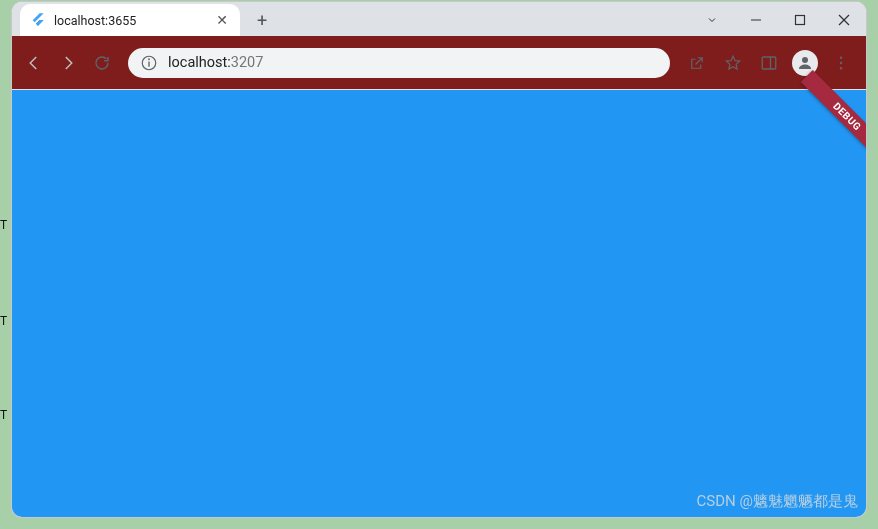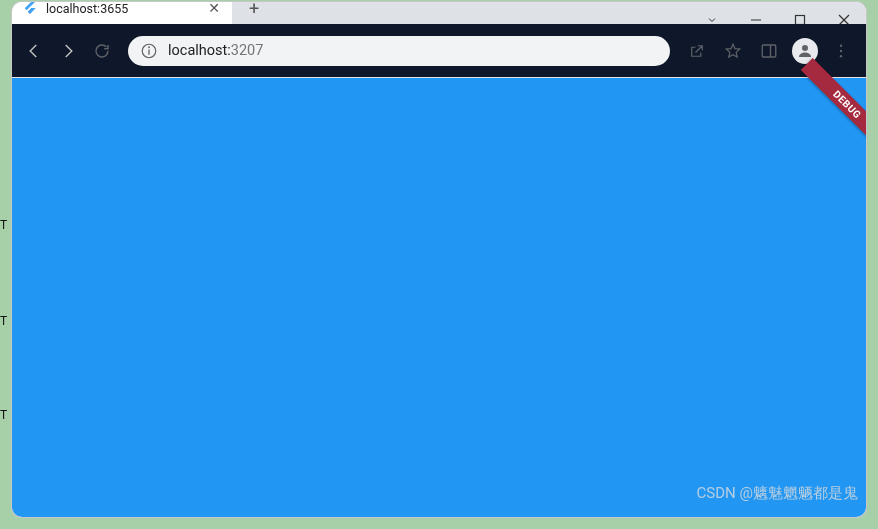--- a/index.html
+++ b/index.html
@@ -18,25 +18,25 @@
       right: 12px;
       bottom: 12px;
       background: #fff;
       border-radius: 10px;
       overflow: hidden;
       box-shadow: 0 0 0 1px #c8c8c8;
       display: flex;
       flex-direction: column;
     }
     .title-bar {
-      height: 22px;
+      height: 34px;
       background: #dee1e6;
       display: flex;
       align-items: flex-end;
-      padding-left: 0;
+      padding-left: 8px;
     }
     .tab {
       background: #fff;
       border-radius: 10px 10px 0 0;
       height: 32px;
       width: 220px;
       display: flex;
       align-items: center;
       padding: 0 10px;
       font-size: 12.5px;
@@ -62,21 +62,21 @@
       padding-top: 4px;
     }
     .window-controls .wc {
       width: 44px; height: 28px;
       display: flex; align-items:center; justify-content:center;
       color: #333;
     }
     .window-controls .wc svg { width: 12px; height: 12px; }
     .nav-bar {
       height: 54px;
-      background: #0f172a;
+      background: #7f1d1d;
       border-bottom: 1px solid #e3e3e3;
       display: flex;
       align-items: center;
       padding: 0 6px;
       gap: 2px;
     }
     .nav-btn {
       width: 32px; height: 32px; border-radius: 50%;
       display:flex; align-items:center; justify-content:center;
       color: #5f6368;
@@ -127,21 +127,21 @@
       color: #fff;
       font-size: 10px;
       font-weight: bold;
       letter-spacing: 0.5px;
       padding: 3px 40px;
       transform: rotate(45deg);
       box-shadow: 0 1px 3px rgba(0,0,0,0.3);
     }
     .watermark {
       position: absolute;
-      bottom: 26px;
+      bottom: 18px;
       right: 20px;
       color: rgba(220,220,220,0.8);
       font-size: 15px;
       pointer-events: none;
     }
     .edge-label {
       position: absolute;
       left: 0;
       font-size: 12px;
       color: #111;

